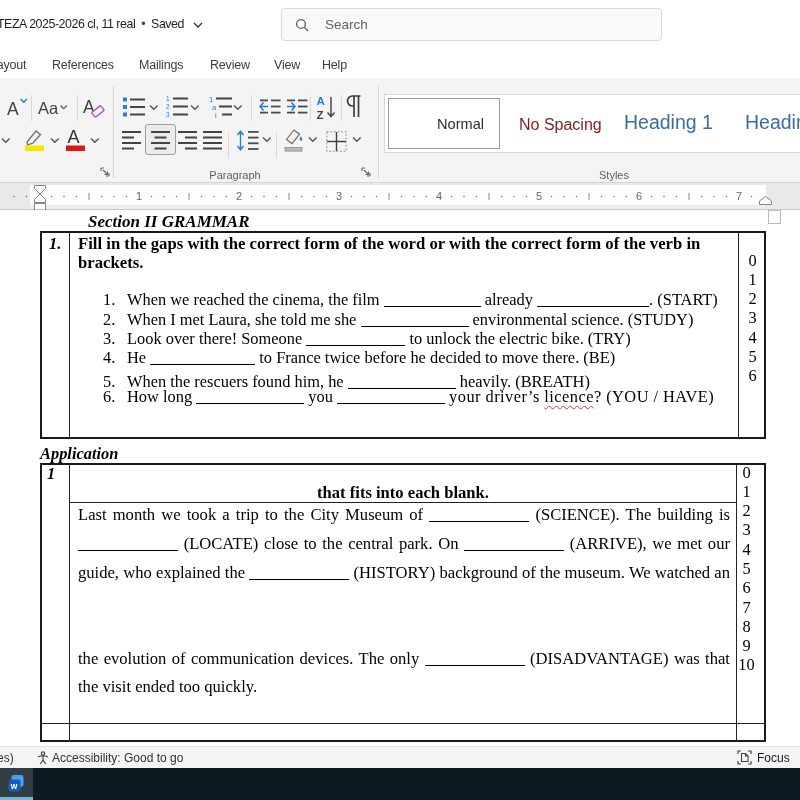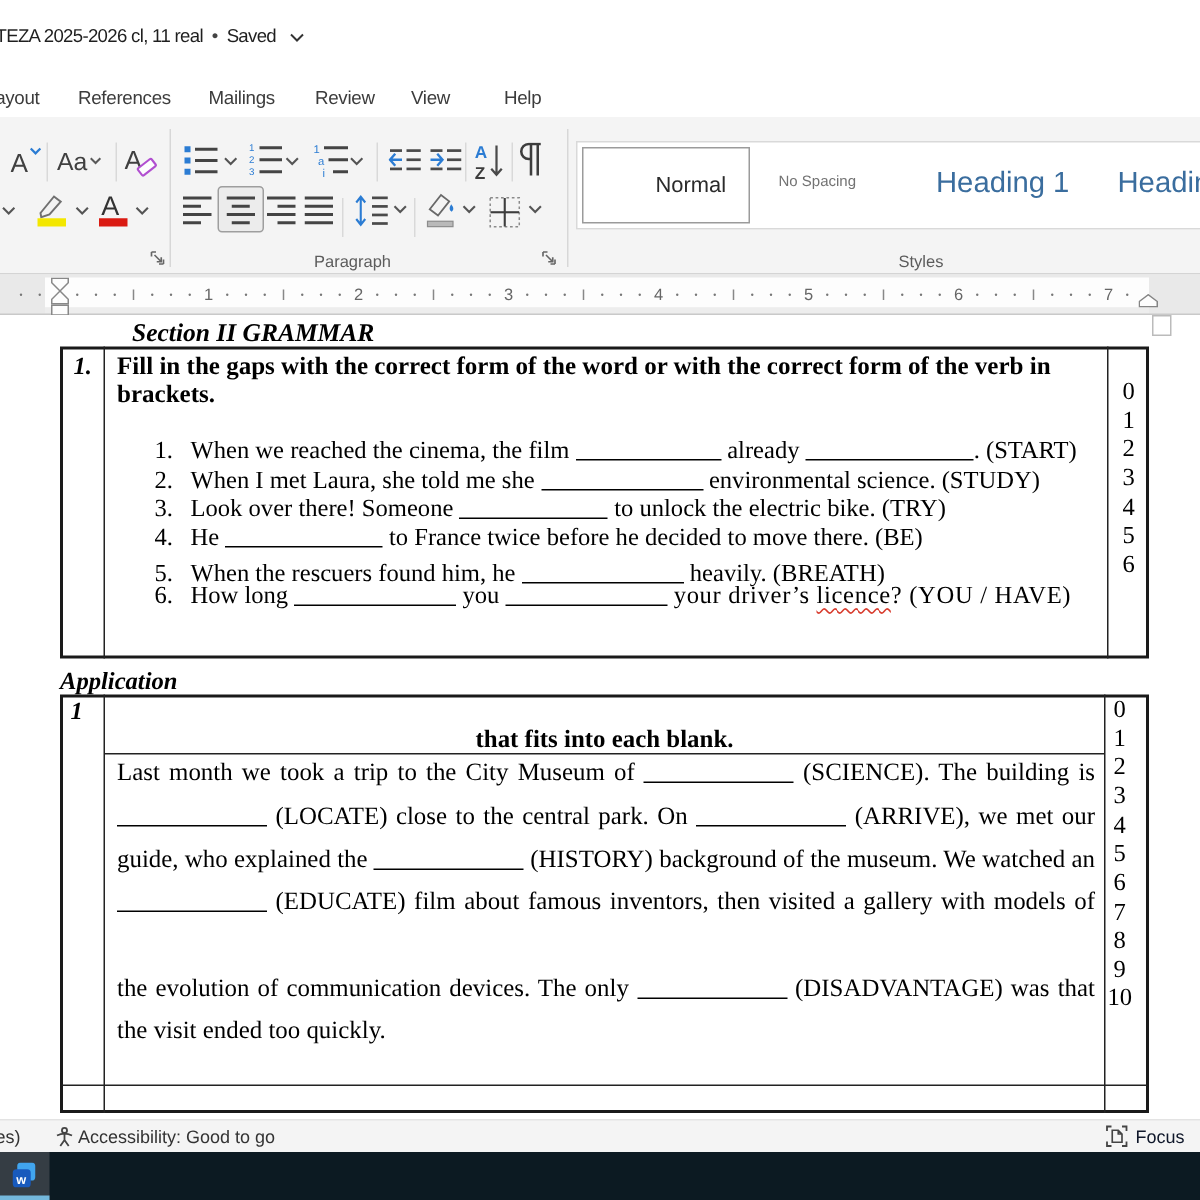--- a/index.html
+++ b/index.html
@@ -50,29 +50,36 @@
 </style></head>
 <body>
 <div id="root">
 
 <div id="titlebar">
   <div id="title">TEZA 2025-2026 cl, 11 real&nbsp; <span style="color:#444">•</span>&nbsp; Saved
     <svg width="10" height="6" viewBox="0 0 10 6" style="margin-left:6px">
           <path d="M1 1 L5 5 L9 1" stroke="#333" stroke-width="1.3" fill="none"></path>
         </svg>
   </div>
+  <div id="searchbox">
+    <svg width="14" height="14" viewBox="0 0 14 14" style="position:absolute;left:13px;top:9px">
+      <circle cx="6" cy="6" r="4.4" stroke="#666" stroke-width="1.4" fill="none"></circle>
+      <line x1="9.3" y1="9.3" x2="13" y2="13" stroke="#666" stroke-width="1.4"></line>
+    </svg>
+    <div style="position:absolute;left:43px;top:8px;font-size:13.5px;color:#616161">Search</div>
+  </div>
 </div>
 
 <div id="menurow">
   <span class="mtab" style="left:-10px">Layout</span>
   <span class="mtab" style="left:52px">References</span>
   <span class="mtab" style="left:139px">Mailings</span>
   <span class="mtab" style="left:210px">Review</span>
   <span class="mtab" style="left:274px">View</span>
-  <span class="mtab" style="left:336px">Help</span>
+  <span class="mtab" style="left:322px">Help</span>
 </div>
 
 <div style="position:absolute;left:0;top:78px;width:800px;height:2px;background:#f4f4f4"></div>
 <div id="ribbon">
 
   <div class="gdiv" style="left:113px"></div>
   <div class="gdiv" style="left:378px"></div>
 
   <svg class="abs" style="left:7px;top:16px" width="24" height="24" viewBox="0 0 24 24">
     <text x="0" y="18.5" font-size="17.5" fill="#404040" font-family="Liberation Sans">A</text>
@@ -231,21 +238,21 @@
   <svg class="abs" style="left:361px;top:87px" width="10" height="10" viewBox="0 0 10 10">
     <path d="M1 1 h3 M1 1 v3 M9 9 h-3 M9 9 v-3 M3 3 l4.5 4.5 M7.5 4.5 v3 h-3" stroke="#666" stroke-width="1.1" fill="none"></path>
   </svg>
 
   <div class="glabel" style="left:175px">Paragraph</div>
   <div class="glabel" style="left:554px">Styles</div>
 
   <div id="gallery">
     <div id="normalbox"></div>
     <div class="styleitem" style="left:52px;top:21px;font-size:14.6px;color:#2b2b2b">Normal</div>
-    <div class="styleitem" style="left:134px;top:21px;font-size:10px;color:#737373">No Spacing</div>
+    <div class="styleitem" style="left:134px;top:21px;font-size:16px;color:#7f1d1d">No Spacing</div>
     <div class="styleitem" style="left:239px;top:16px;font-size:19.5px;color:#3a6d9e">Heading 1</div>
     <div class="styleitem" style="left:360px;top:16px;font-size:19.5px;color:#3a6d9e">Heading</div>
   </div>
 </div>
 
 <div id="ruler">
   <div id="rulerband"></div>
   <div id="rulerbottom"></div>
   <div id="rulerline"></div>
   <svg class="abs" style="left:0;top:2px" width="800" height="20" viewBox="0 0 800 20">
@@ -359,21 +366,20 @@
   <div class="abs" style="left:736px;top:253px;width:1px;height:279px;background:#222"></div>
   <div class="abs" style="left:70px;top:292px;width:666px;height:1px;background:#222"></div>
   <div class="abs" style="left:41px;top:513px;width:724px;height:1px;background:#222"></div>
 
   <div class="line b" style="left:47px;top:254px;font-style:italic;">1</div>
   <div class="line b t2" style="left:70px;top:273px;width:666px;text-align:center;">that fits into each blank.</div>
 
   <div class="line j t2" style="left:78px;top:295px;width:652px;">Last month we took a trip to the City Museum of <span class="bl"></span> (SCIENCE). The building is</div>
   <div class="line j t2" style="left:78px;top:324px;width:652px;"><span class="bl"></span> (LOCATE) close to the central park. On <span class="bl"></span> (ARRIVE), we met our</div>
   <div class="line j t2" style="left:78px;top:353px;width:652px;">guide, who explained the <span class="bl"></span> (HISTORY) background of the museum. We watched an</div>
-  <div class="line j t2" style="left:78px;top:381px;width:652px;"><span class="bl"></span> (EDUCATE) film about famous inventors, then visited a gallery with models of</div>
   <div class="line j t2" style="left:78px;top:439px;width:652px;">the evolution of communication devices. The only <span class="bl"></span> (DISADVANTAGE) was that</div>
   <div class="line t2" style="left:78px;top:467px;">the visit ended too quickly.</div>
 
   <div style="position:absolute;left:732px;top:252.5px;width:29px;line-height:19.3px;text-align:center;font-size:16.4px;">
         <div>0</div>
         <div>1</div>
         <div>2</div>
         <div>3</div>
         <div>4</div>
         <div>5</div>

